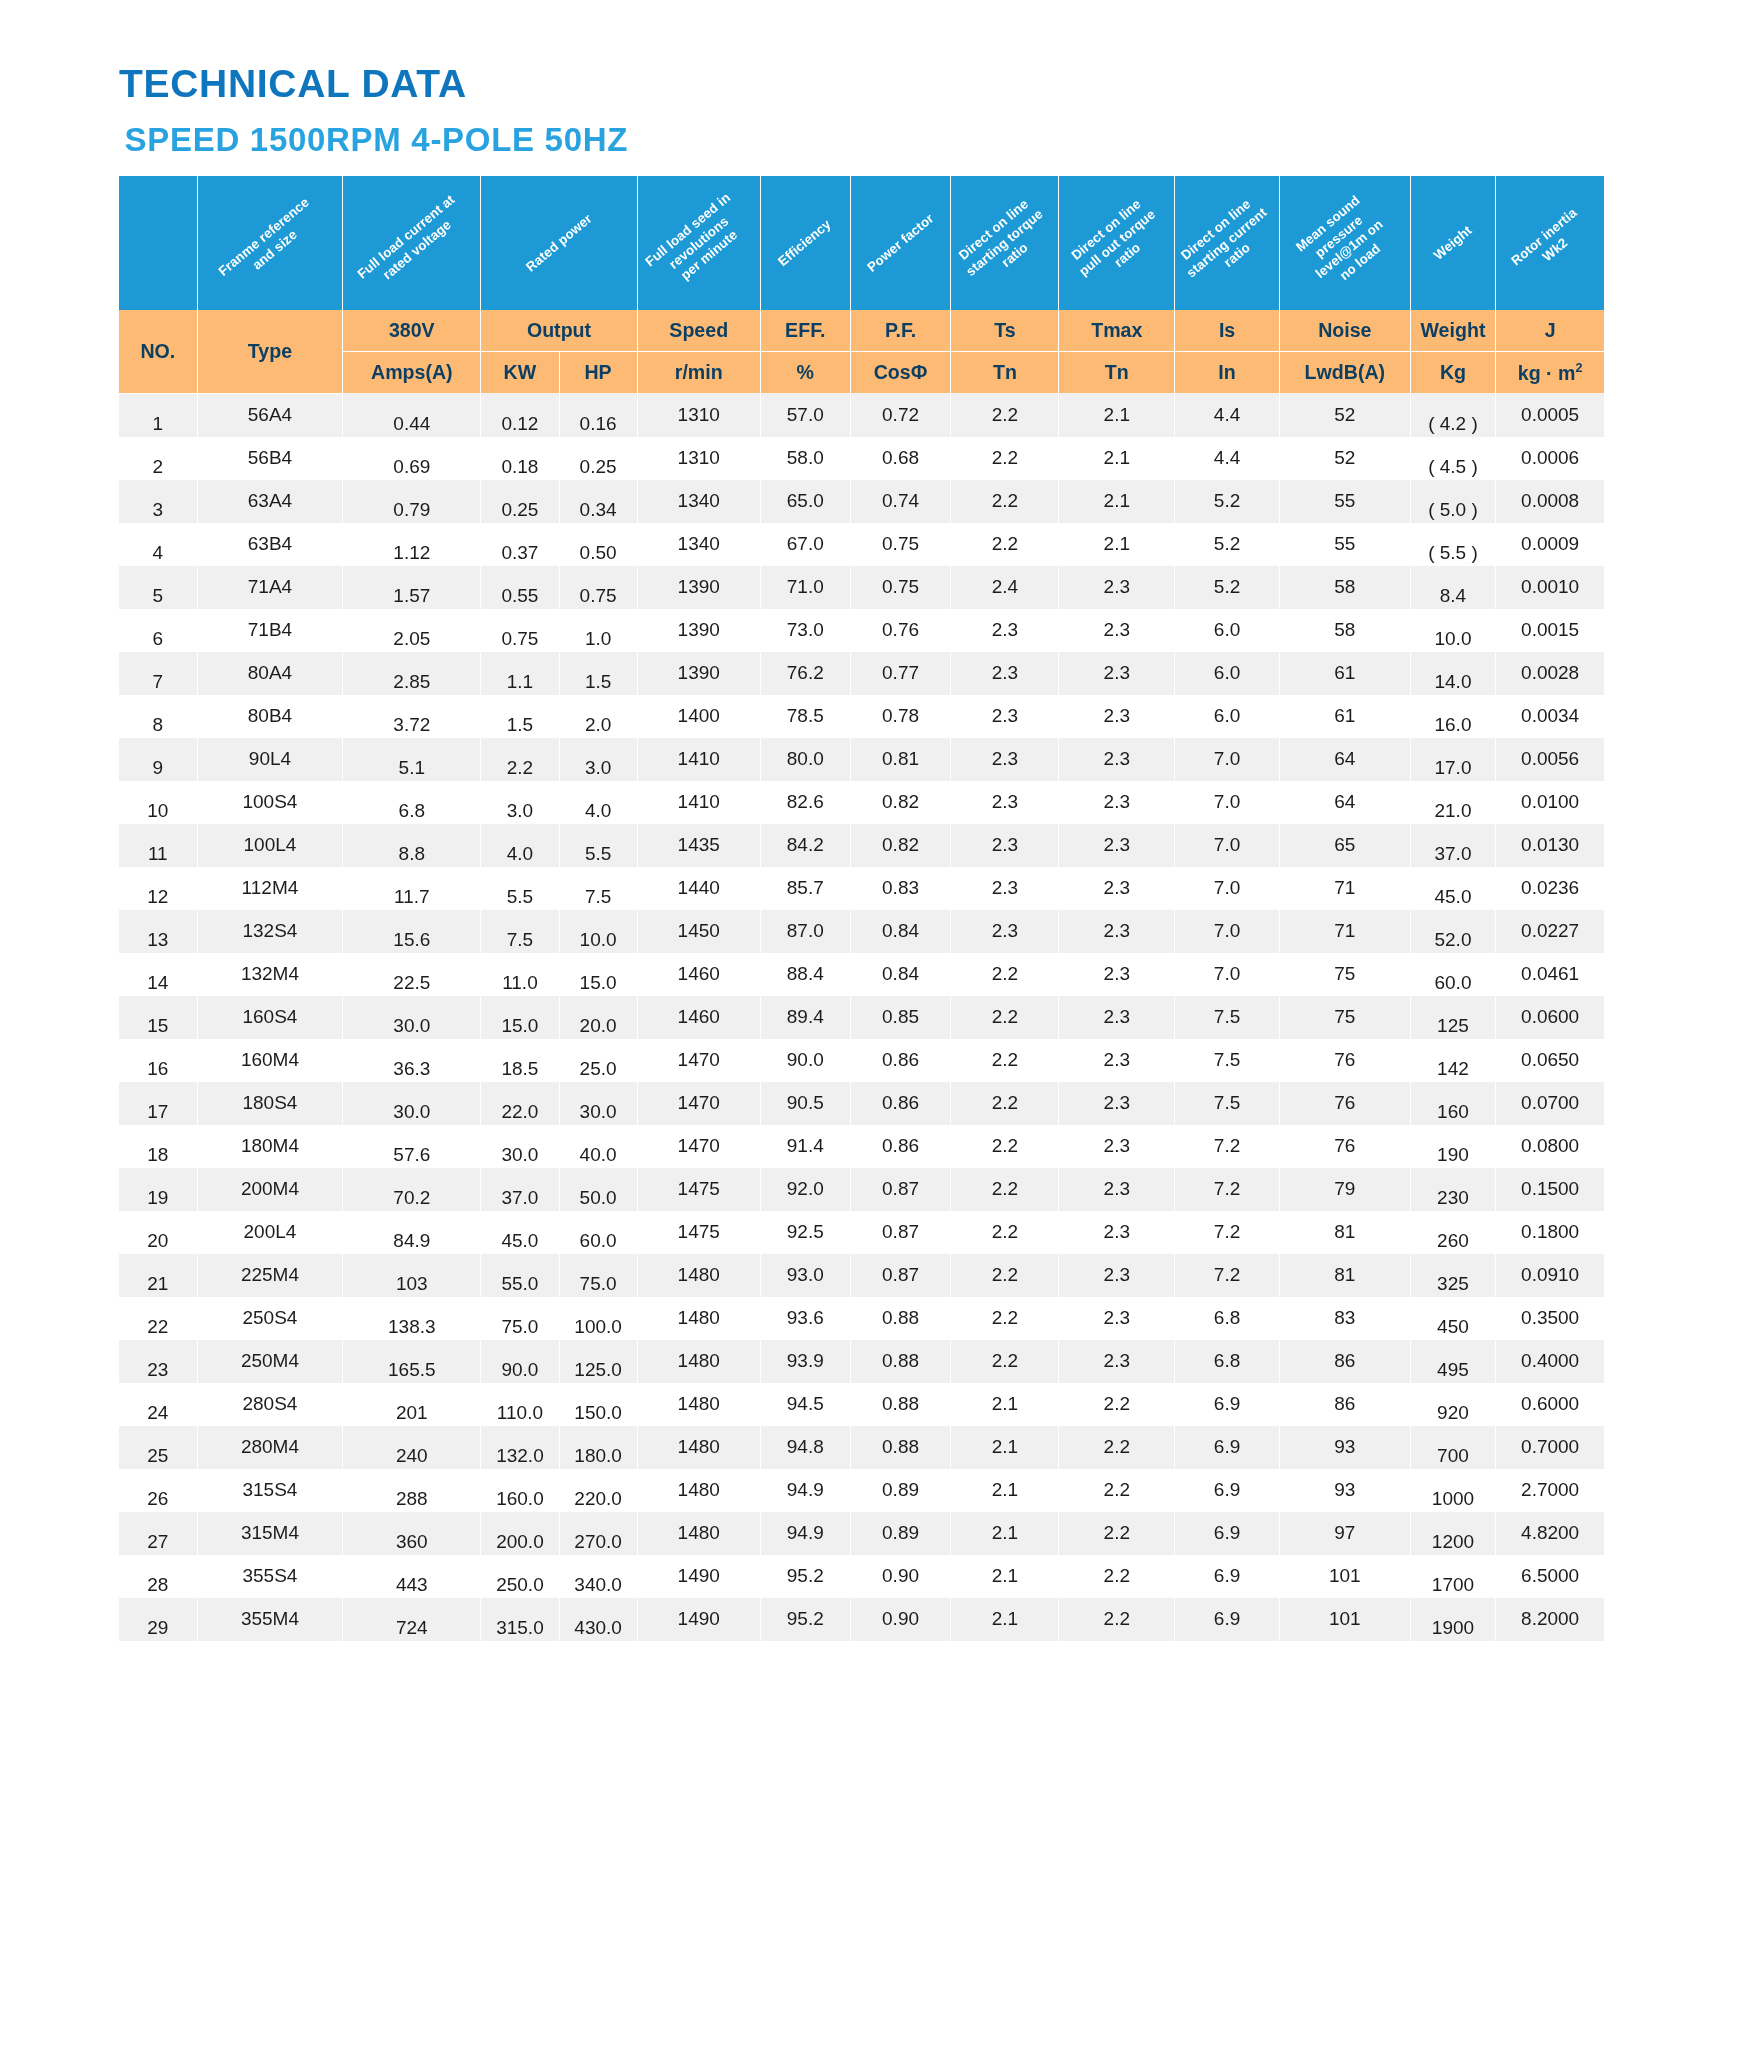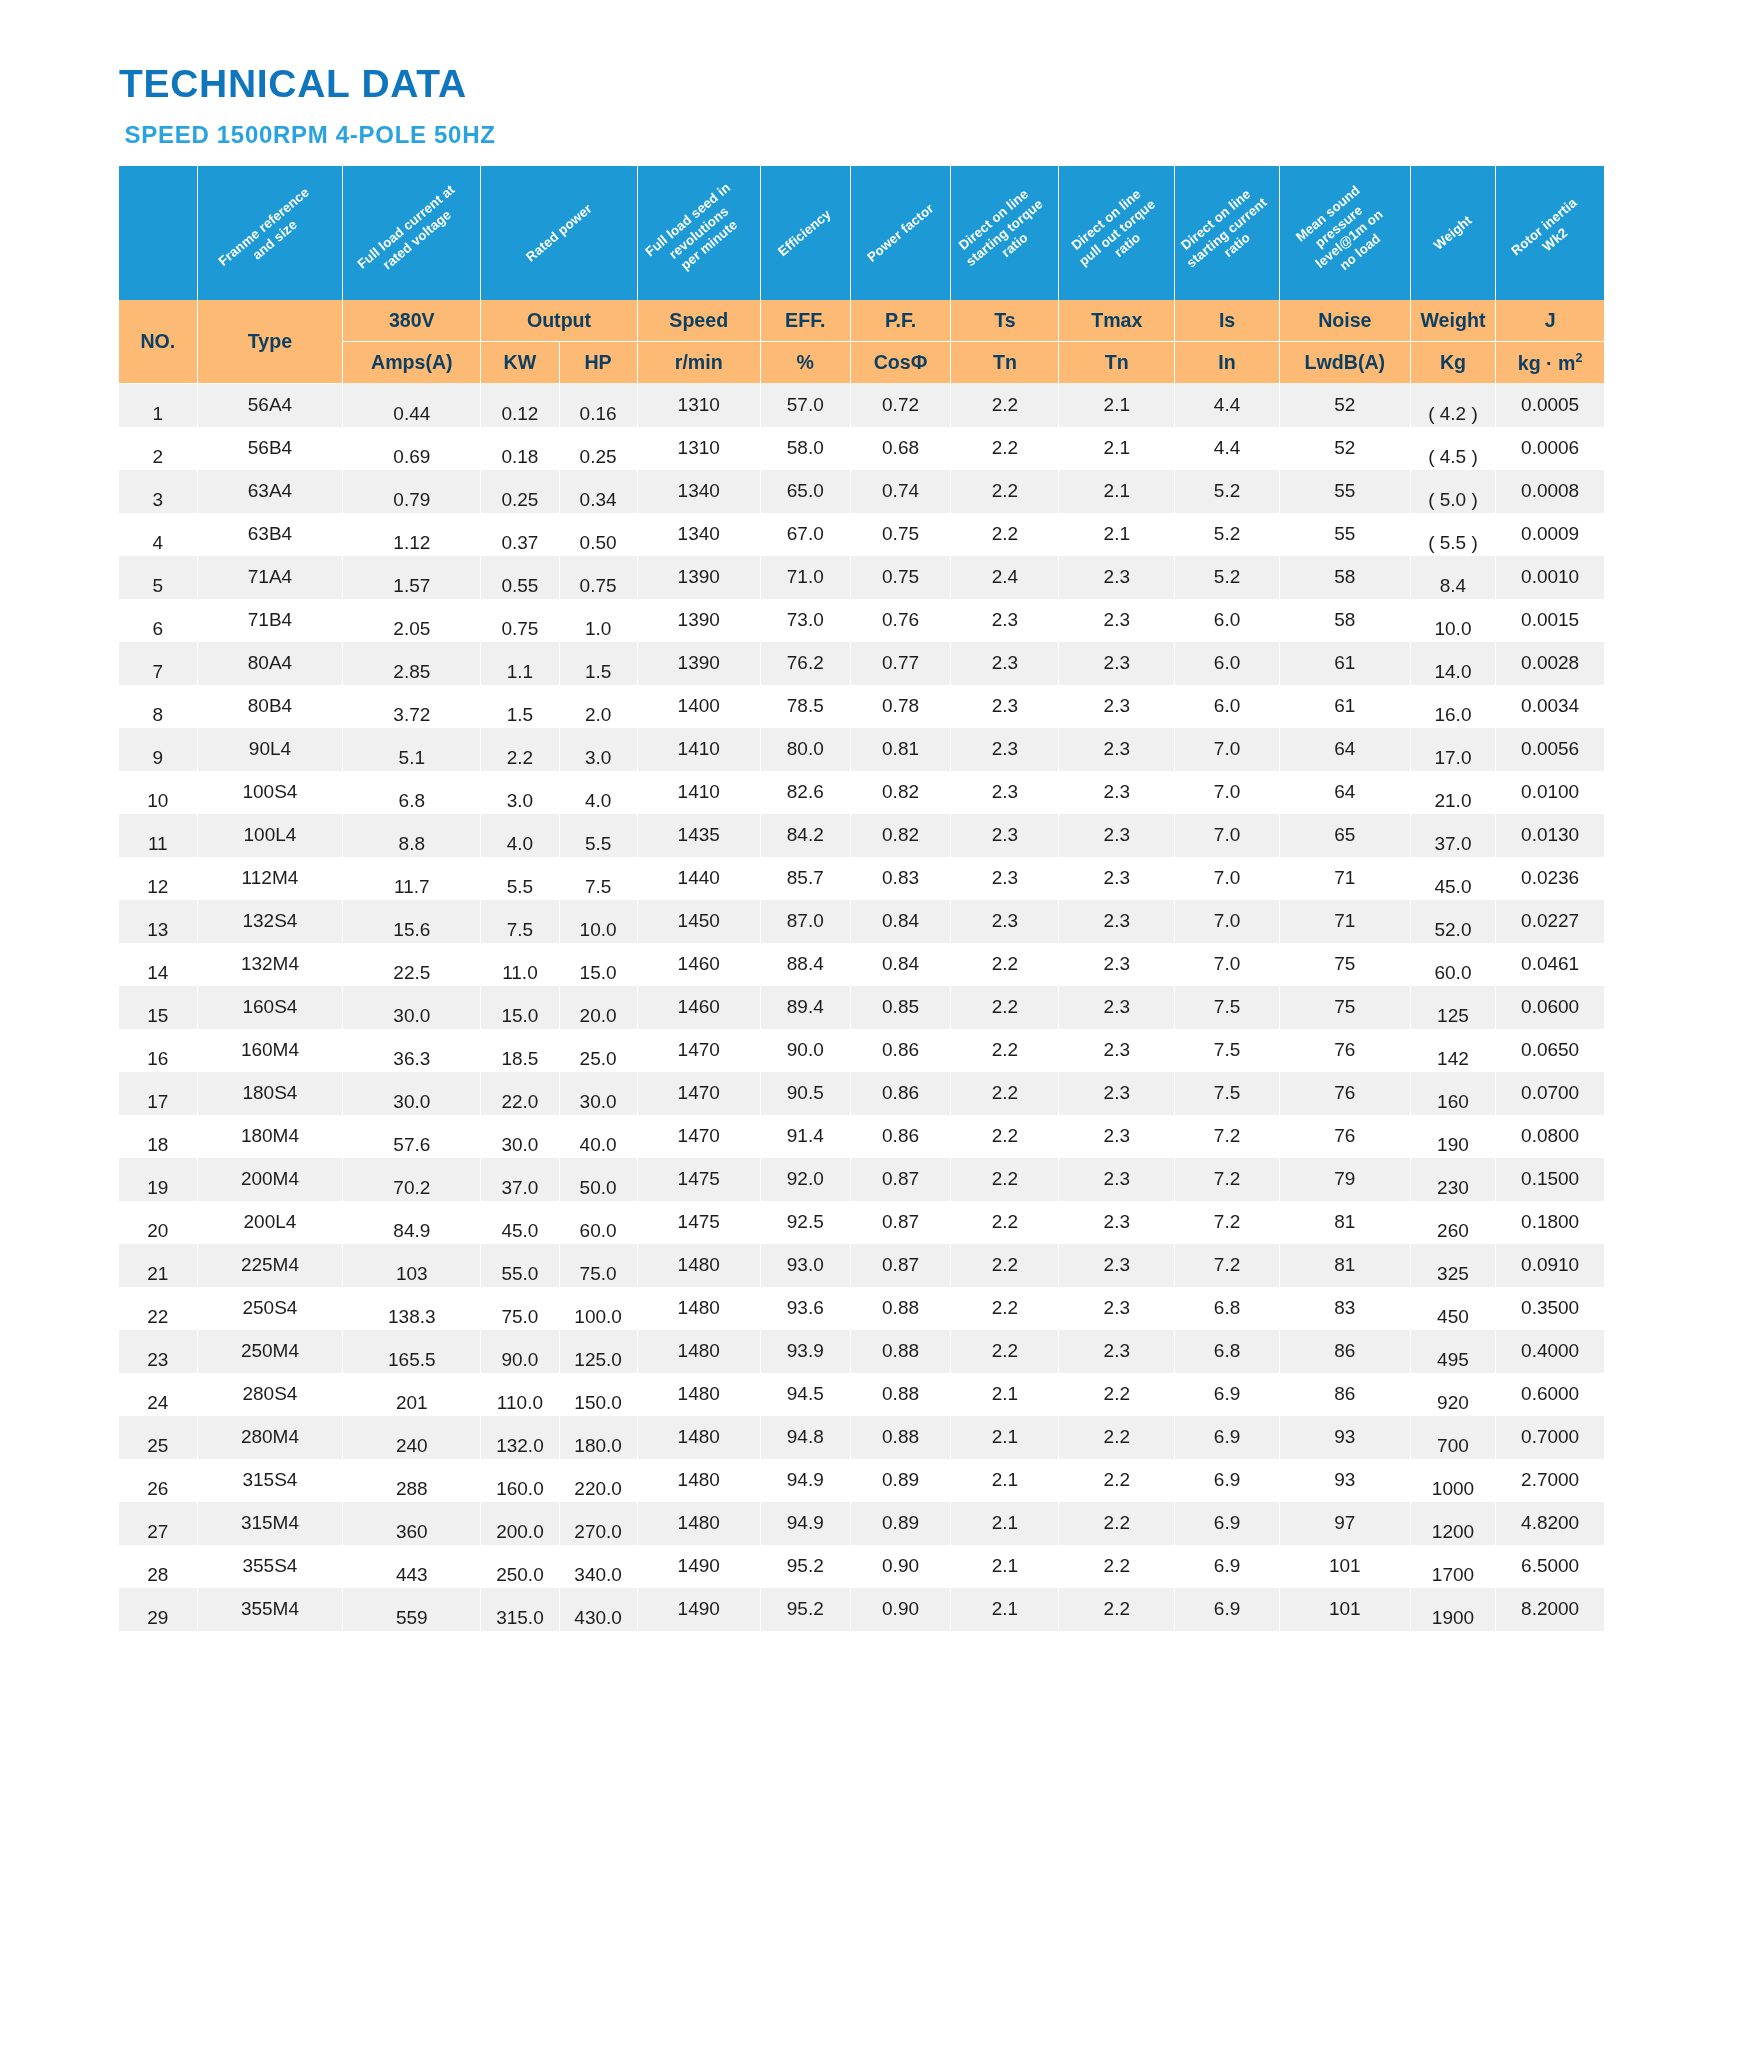--- a/index.html
+++ b/index.html
@@ -19,21 +19,21 @@
   }
   .title {
     color: #0f76bd;
     font-size: 39px;
     font-weight: bold;
     letter-spacing: 0.7px;
     margin: 0 0 15.4px 0;
   }
   .subtitle {
     color: #29a3e0;
-    font-size: 24px;
+    font-size: 33px;
     font-weight: bold;
     letter-spacing: 0.7px;
     margin: 0 0 17px 5.6px;
   }
   table.tech {
     border-collapse: collapse;
     width: 1485px;
     table-layout: fixed;
   }
   table.tech td, table.tech th {
@@ -692,21 +692,21 @@
           <td><span>2.1</span></td>
           <td><span>2.2</span></td>
           <td><span>6.9</span></td>
           <td><span>101</span></td>
           <td><span class="lowered">1700</span></td>
           <td><span>6.5000</span></td>
         </tr>
         <tr class="data odd">
           <td class="c-no"><span class="lowered">29</span></td>
           <td class="c-type"><span>355M4</span></td>
-          <td><span class="lowered">559</span></td>
+          <td><span class="lowered">724</span></td>
           <td><span class="lowered">315.0</span></td>
           <td><span class="lowered">430.0</span></td>
           <td><span>1490</span></td>
           <td><span>95.2</span></td>
           <td><span>0.90</span></td>
           <td><span>2.1</span></td>
           <td><span>2.2</span></td>
           <td><span>6.9</span></td>
           <td><span>101</span></td>
           <td><span class="lowered">1900</span></td>

